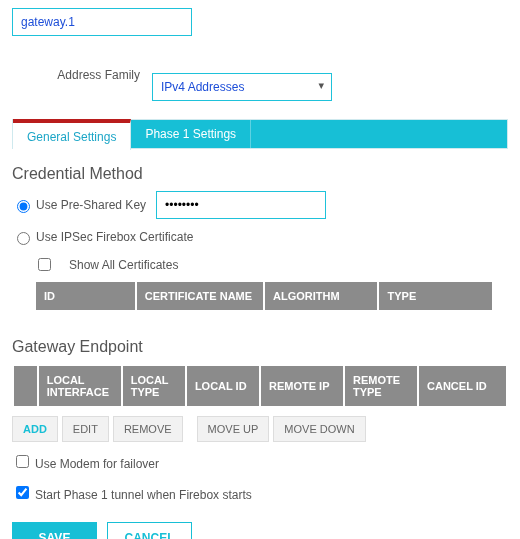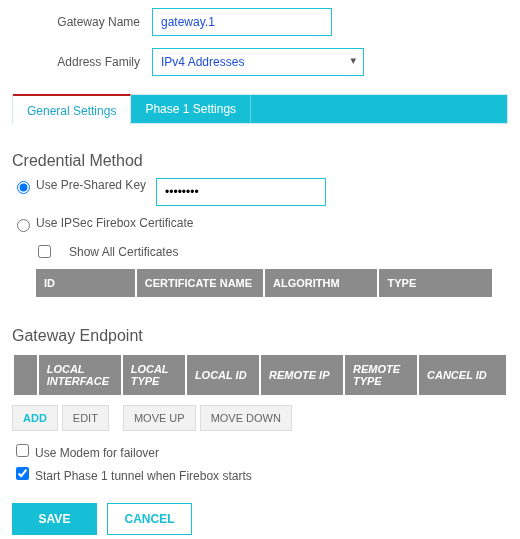--- a/index.html
+++ b/index.html
@@ -22,21 +22,21 @@
   .text-input, .select-input {
     height: 28px;
     border: 1px solid #1ec2da;
     padding: 0 8px;
     width: 180px;
     font-size: 12px;
     color: #1d4ed8;
     background: #fff;
   }
   .select-input { appearance: none; position: relative; }
-  .select-wrap { position: relative; display: inline-block; width: 212px; }
+  .select-wrap { position: relative; display: inline-block; width: 180px; margin-top: 25px; }
   .select-wrap::after {
     content: "▾";
     position: absolute;
     right: 8px;
     top: 6px;
     color: #555;
     pointer-events: none;
     font-size: 11px;
   }
 
@@ -53,34 +53,34 @@
     display: flex;
     align-items: center;
     font-size: 12px;
     color: #fff;
     cursor: pointer;
     border-right: 1px solid rgba(255,255,255,0.3);
   }
   .tab.active {
     background: #fff;
     color: #1ca6c7;
-    border-top: 2px solid #b91c1c;
+    border-top: 4px solid #b91c1c;
     margin-top: -1px;
     height: 31px;
     border-right: 1px solid #cfe9ee;
   }
 
   .section-title {
     font-size: 16px;
     color: #555;
-    margin: 28px 0 8px 0;
+    margin: 16px 0 8px 0;
     font-weight: normal;
   }
 
-  .radio-row { display: flex; align-items: flex-start; margin-bottom: 10px; }
+  .radio-row { display: flex; align-items: center; margin-bottom: 10px; }
   .radio-row input[type=radio] { margin-right: 6px; }
   .radio-row label { margin-right: 10px; }
   .psk-input-wrap { display: inline-block; }
   .psk-input {
     height: 28px;
     border: 1px solid #1ec2da;
     padding: 0 8px;
     width: 170px;
     font-size: 12px;
   }
@@ -96,21 +96,21 @@
     font-weight: bold;
     text-align: left;
     padding: 8px 8px;
     border: 2px solid #fff;
   }
   .certtable-wrap { margin-left: 22px; }
   .certtable-wrap table.hdrtable { width: 460px; }
 
   .ge-section { margin-top: 26px; }
   .ge-table-wrap { }
-  .ge-table th { font-size: 10px; padding: 8px 6px; font-style: italic; }
+  .ge-table th { font-size: 10px; padding: 8px 6px; }
 
   .btn-row { margin-top: 8px; display:flex; gap:4px; flex-wrap:wrap; }
   .btn {
     background: #f2f2f2;
     border: 1px solid #ddd;
     padding: 6px 10px;
     font-size: 11px;
     color: #666;
     cursor: pointer;
   }
@@ -144,21 +144,20 @@
     font-weight: bold;
     cursor: pointer;
   }
 </style>
 </head>
 <body>
 
 <div class="page">
 
   <div class="form-row">
-    <label>Gateway Name</label>
     <input type="text" class="text-input" value="gateway.1" style="">
   </div>
   <div class="form-row">
     <label>Address Family</label>
     <div class="select-wrap">
       <select class="select-input" style="width:100%;">
         <option>IPv4 Addresses</option>
       </select>
     </div>
   </div>
@@ -217,30 +216,31 @@
           <th style="width:15%;">REMOTE TYPE</th>
           <th style="width:18%;">CANCEL ID</th>
         </tr>
       </tbody>
         </table>
     </div>
 
     <div class="btn-row">
       <button class="btn primary-outline">ADD</button>
       <button class="btn">EDIT</button>
+      <button class="btn">REMOVE</button>
       <span style="width:6px;"></span>
       <button class="btn">MOVE UP</button>
       <button class="btn">MOVE DOWN</button>
     </div>
 
     <div class="chk-row">
       <input type="checkbox" style="">
       <label>Use Modem for failover</label>
     </div>
-    <div class="chk-row" style="margin-top:4px;">
+    <div class="chk-row" style="margin-top:12px;">
       <input type="checkbox" checked="" style="">
       <label>Start Phase 1 tunnel when Firebox starts</label>
     </div>
 
     <div class="footer-btns">
       <button class="save-btn">SAVE</button>
       <button class="cancel-btn">CANCEL</button>
     </div>
   </div>
 </div>

